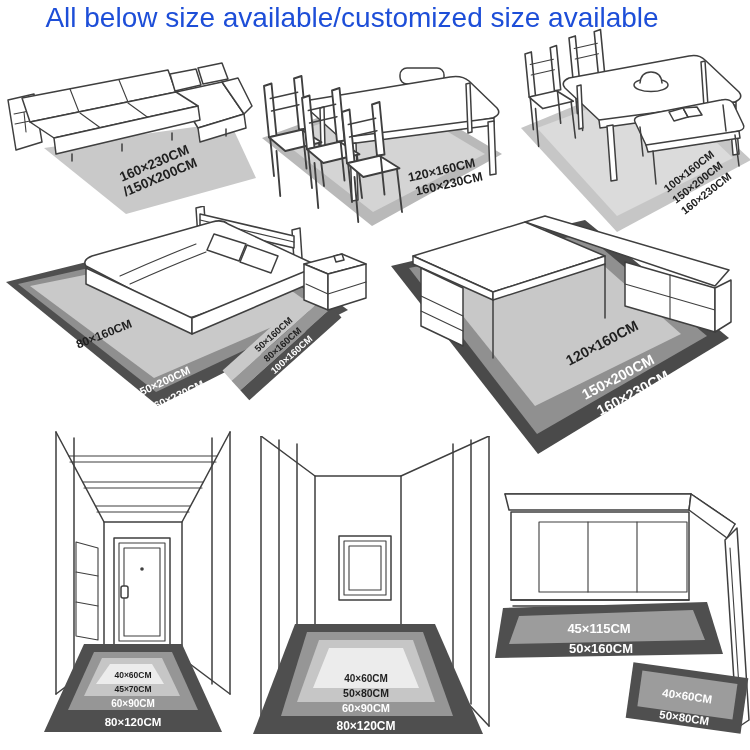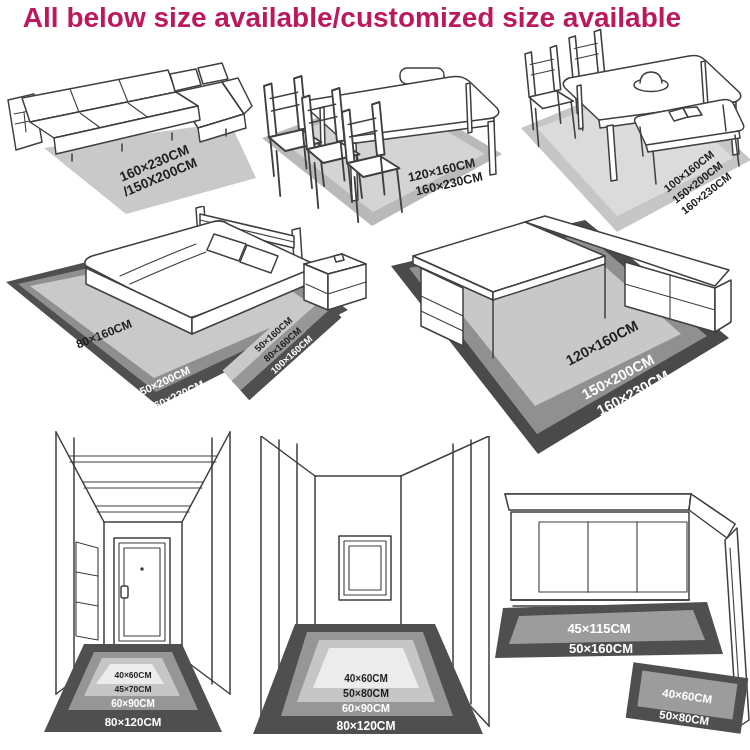--- a/index.html
+++ b/index.html
@@ -1,19 +1,19 @@
 <!DOCTYPE html>
 <html><head>
 <meta charset="utf-8">
 <style>
   html,body{margin:0;padding:0;background:#fff;}
   #canvas{position:relative;width:750px;height:750px;background:#fff;overflow:hidden;
           font-family:"Liberation Sans",sans-serif;}
   #title{position:absolute;top:2px;left:0;width:704px;text-align:center;
-         font-size:28px;font-weight:bold;color:#be185d;letter-spacing:0px;}
+         font-size:28px;font-weight:normal;color:#1d4ed8;letter-spacing:0px;}
   .scene{position:absolute;}
   .ln{stroke:#3f3f3f;stroke-width:1.5;fill:none;stroke-linecap:round;stroke-linejoin:round;}
   .lt{stroke:#3f3f3f;stroke-width:1.1;fill:none;stroke-linecap:round;stroke-linejoin:round;}
   .f{fill:#ffffff;}
   text{font-family:"Liberation Sans",sans-serif;font-weight:bold;}
   .lbl{text-anchor:middle;}
 </style>
 </head>
 <body>
 

